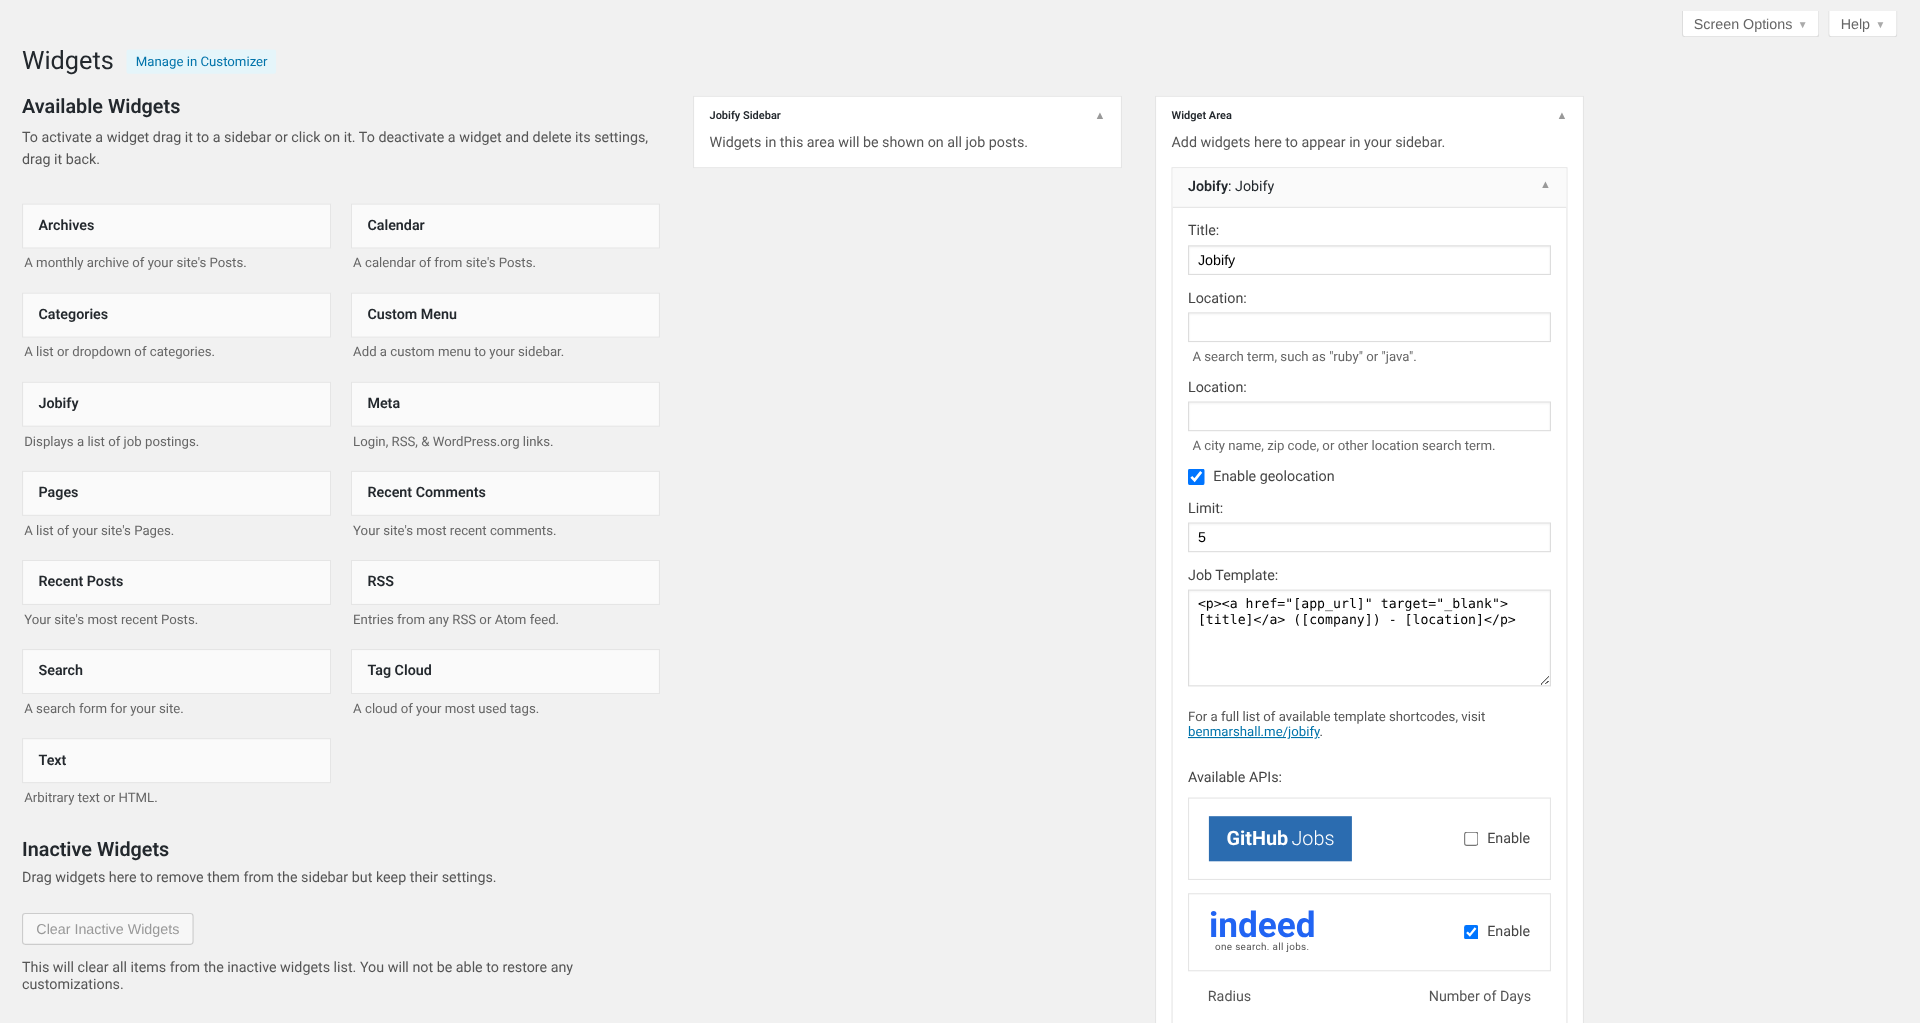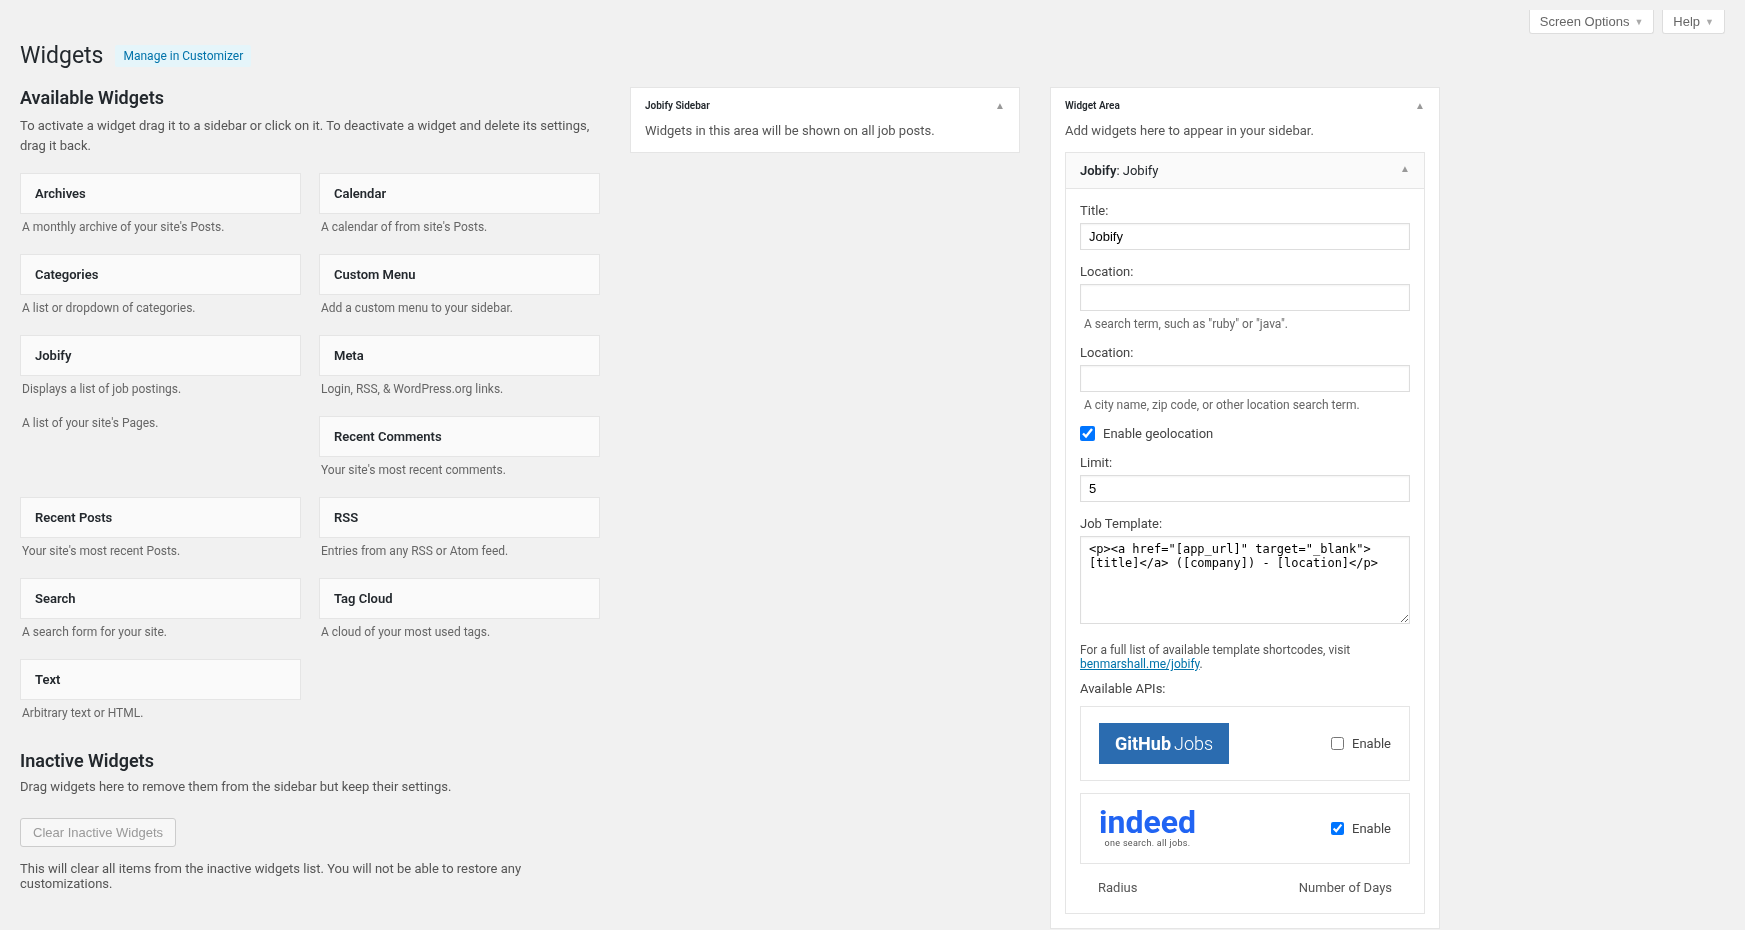--- a/index.html
+++ b/index.html
@@ -9,21 +9,21 @@
 .screen-meta-btn { border: 1px solid #ddd; background: #fff; color: #666; padding: 4px 10px; font-size: 13px; cursor: pointer; display: flex; align-items: center; gap: 5px; border-radius: 0 0 3px 3px; border-top: none;}
 .tri { font-size: 9px; color: #aaa; }
 .header-row { display: flex; align-items: center; gap: 12px; margin: 8px 0 18px 0;}
 h1.page-title { font-size: 23px; font-weight: 400; color: #23282d; }
 .customizer-link { background: #e5f5fa; color: #0073aa; padding: 4px 8px; font-size: 12px; border-radius: 2px; cursor: pointer; }
 .columns { display: flex; gap: 30px; align-items: flex-start; }
 .col-available { width: 580px; }
 .col-sidebar { width: 390px; }
 .col-widget-area { width: 390px; }
 h2.section-title { font-size: 18px; font-weight: 600; color: #23282d; margin-bottom: 8px; }
-.section-desc { color: #555; font-size: 13px; line-height: 1.5; margin-bottom: 18px; }
+.section-desc { color: #555; font-size: 13px; line-height: 1.5; margin-bottom: 30px; }
 .widget-grid { display: grid; grid-template-columns: 1fr 1fr; gap: 0 18px; }
 .widget-card { background: #fafafa; border: 1px solid #e5e5e5; padding: 12px 14px; font-weight: 600; color: #23282d; cursor: move; margin-bottom: 6px; }
 .widget-desc { color: #666; font-size: 12px; margin-bottom: 20px; padding: 0 2px; }
 .inactive-section { margin-top: 10px; }
 .inactive-desc { color: #555; font-size: 13px; margin-bottom: 24px; }
 .clear-btn { background: #f7f7f7; border: 1px solid #ccc; color: #999; padding: 6px 12px; font-size: 13px; cursor: not-allowed; border-radius: 3px; }
 .clear-note { color: #555; font-size: 13px; margin-top: 14px; }
 .panel { background: #fff; border: 1px solid #e5e5e5; }
 .panel-header { display: flex; justify-content: space-between; align-items: center; padding: 12px 14px; cursor: pointer; }
 .panel-header-title { font-size: 10px; font-weight: 600; color: #23282d; }
@@ -34,21 +34,21 @@
 .subwidget-title { font-size: 13px; color: #23282d; }
 .subwidget-title strong { font-weight: 600; }
 .subwidget-body { padding: 14px; }
 .field-label { display: block; font-size: 13px; color: #444; margin-bottom: 5px; font-weight: 400;}
 .text-input { width: 100%; border: 1px solid #ddd; padding: 5px 8px; font-size: 13px; background: #fff; box-shadow: inset 0 1px 2px rgba(0,0,0,.05); margin-bottom: 6px;}
 .field-hint { color: #666; font-size: 12px; margin: 0 0 14px 4px; }
 .check-row { display: flex; align-items: center; gap: 8px; margin-bottom: 14px; }
 .check-row input[type=checkbox] { width: 15px; height: 15px; cursor:pointer; }
 .check-row label { font-size: 13px; color: #444; }
 textarea.text-input { height: 88px; font-family: monospace; font-size: 12px; resize: vertical; }
-.template-note { font-size: 12px; color: #555; margin-bottom: 10px; margin-top: 10px;}
+.template-note { font-size: 12px; color: #555; margin-bottom: 28px; margin-top: 10px;}
 .template-note a { color: #0073aa; text-decoration: underline; }
 .api-section-label { font-size: 13px; color: #444; font-weight:400; margin-bottom: 10px; }
 .api-box { border: 1px solid #e5e5e5; padding: 16px 18px; display: flex; align-items: center; justify-content: space-between; margin-bottom: 12px; }
 .api-logo-github { background: #2b6cb0; color: #fff; font-weight: 700; padding: 10px 16px; font-size: 18px; display:flex; align-items:baseline; gap:3px;}
 .api-logo-github .thin { font-weight: 300; }
 .api-logo-indeed { color: #2164f3; font-size: 32px; font-weight: 700; line-height: 0.8; text-align:center;}
 .api-logo-indeed .tag { display:block; font-size: 9px; color: #555; font-weight: 400; letter-spacing: 0.3px; margin-top:4px;}
 .api-check { display: flex; align-items: center; gap: 8px; }
 .api-check label { font-size: 13px; color: #444; }
 .api-sub-row { display:flex; justify-content:space-between; padding: 0 18px; color:#555; font-size:13px; position:relative; top:-4px;}
@@ -98,20 +98,21 @@
           </div>
           <div>
             <div class="widget-card">Jobify</div>
             <div class="widget-desc">Displays a list of job postings.</div>
           </div>
           <div>
             <div class="widget-card">Meta</div>
             <div class="widget-desc">Login, RSS, &amp; WordPress.org links.</div>
           </div>
           <div>
+            <div class="widget-card">Pages</div>
             <div class="widget-desc">A list of your site's Pages.</div>
           </div>
           <div>
             <div class="widget-card">Recent Comments</div>
             <div class="widget-desc">Your site's most recent comments.</div>
           </div>
           <div>
             <div class="widget-card">Recent Posts</div>
             <div class="widget-desc">Your site's most recent Posts.</div>
           </div>

